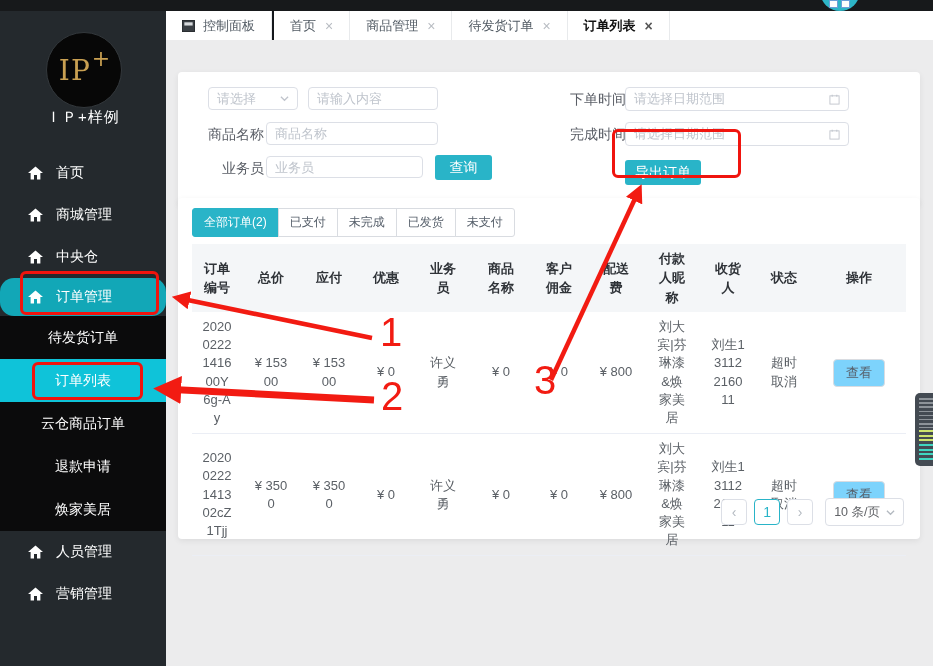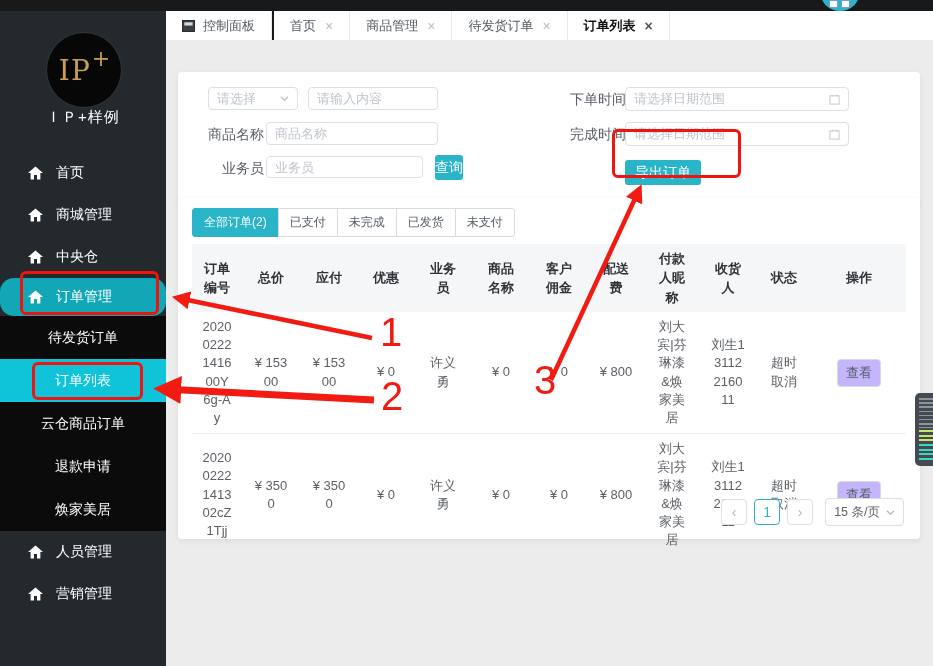--- a/index.html
+++ b/index.html
@@ -57,21 +57,21 @@
   .otab.active { background:#29b4c8; border-color:#29b4c8; color:#fff; }
 
   
   table { position:absolute; left:14px; top:46px; width:714px; border-collapse:collapse; table-layout:fixed; }
   th { background:#f4f6f8; color:#2f3338; font-weight:bold; font-size:13px; height:68px; line-height:1.5; vertical-align:middle; text-align:center; word-break:break-all; }
   td { color:#5b6066; font-size:13px; line-height:1.4; vertical-align:middle; text-align:center; word-break:break-all; border-bottom:1px solid #ebeef5; height:90px; padding:6px 0; }
   th,td { padding-left:10px; padding-right:10px; }
   th:nth-child(2),td:nth-child(2),th:nth-child(3),td:nth-child(3),th:nth-child(8),td:nth-child(8),
   th:nth-child(9),td:nth-child(9),th:nth-child(10),td:nth-child(10),th:nth-child(11),td:nth-child(11) { padding-left:11px; padding-right:11px; }
   th:nth-child(6),td:nth-child(6),th:nth-child(7),td:nth-child(7) { padding-left:12px; padding-right:12px; }
-  .view-btn { width:44px; height:28px; background:#c4b5fd; border:1px solid #d9dce1; border-radius:4px; color:#57606b; font-size:13px; font-family:inherit; cursor:pointer; }
+  .view-btn { width:52px; height:28px; background:#7dd3fc; border:1px solid #d9dce1; border-radius:4px; color:#57606b; font-size:13px; font-family:inherit; cursor:pointer; }
 
   
   .pager { position:absolute; right:16px; top:300px; display:flex; align-items:center; }
   .pg { width:26px; height:26px; border:1px solid #dcdfe6; border-radius:4px; background:#fff; color:#b3b9c0; font-size:14px; display:flex; align-items:center; justify-content:center; margin-left:7px; cursor:pointer; }
   .pg.cur { border-color:#29b4c8; color:#29b4c8; }
   .psize { height:28px; border:1px solid #dcdfe6; border-radius:4px; background:#fff; color:#606266; font-size:12.5px; display:flex; align-items:center; padding:0 8px; margin-left:12px; cursor:pointer; }
   .psize .chev { margin-left:6px; }
 
   
   .redbox { position:absolute; border:3px solid #f0140e; border-radius:6px; z-index:40; pointer-events:none; }
@@ -211,21 +211,21 @@
     <span>请选择日期范围</span>
     <svg class="chev" viewBox="0 0 12 12" style="width:11px;height:11px;">
         <rect x="1" y="2" width="10" height="9" fill="none" stroke="#c0c4cc"></rect>
         <line x1="3.5" y1="0.8" x2="3.5" y2="3" stroke="#c0c4cc"></line>
         <line x1="8.5" y1="0.8" x2="8.5" y2="3" stroke="#c0c4cc"></line>
       </svg>
   </div>
 
   <div class="f-label" style="left:44px; top:85px;">业务员</div>
   <input class="f-input" style="left: 88px; top: 84px; width: 157px; height: 22px;" placeholder="业务员">
-  <button class="btn" style="left:257px; top:83px; width:28px; height:25px;">查询</button>
+  <button class="btn" style="left:257px; top:83px; width:57px; height:25px;">查询</button>
   <button class="btn" style="left:447px; top:88px; width:76px; height:25px;">导出订单</button>
 </section>
 
 <section class="card table-card">
   <div class="otabs">
     <div class="otab active">全部订单(2)</div>
     <div class="otab">已支付</div>
     <div class="otab">未完成</div>
     <div class="otab">已发货</div>
     <div class="otab">未支付</div>
@@ -292,21 +292,21 @@
         <td><button class="view-btn">查看</button></td>
       </tr>
     </tbody>
   </table>
 
   <div class="pager">
     <div class="pg">‹</div>
     <div class="pg cur">1</div>
     <div class="pg">›</div>
     <div class="psize">
-      <span>15 条/页</span>
+      <span>10 条/页</span>
       <svg class="chev" viewBox="0 0 10 6">
           <path d="M1 1 L5 5 L9 1" stroke="#b3b9c0" stroke-width="1.4" fill="none"></path>
         </svg>
     </div>
   </div>
 </section>
 
 <div class="redbox rb1"></div>
 <div class="redbox rb2"></div>
 <div class="redbox rb3"></div>

